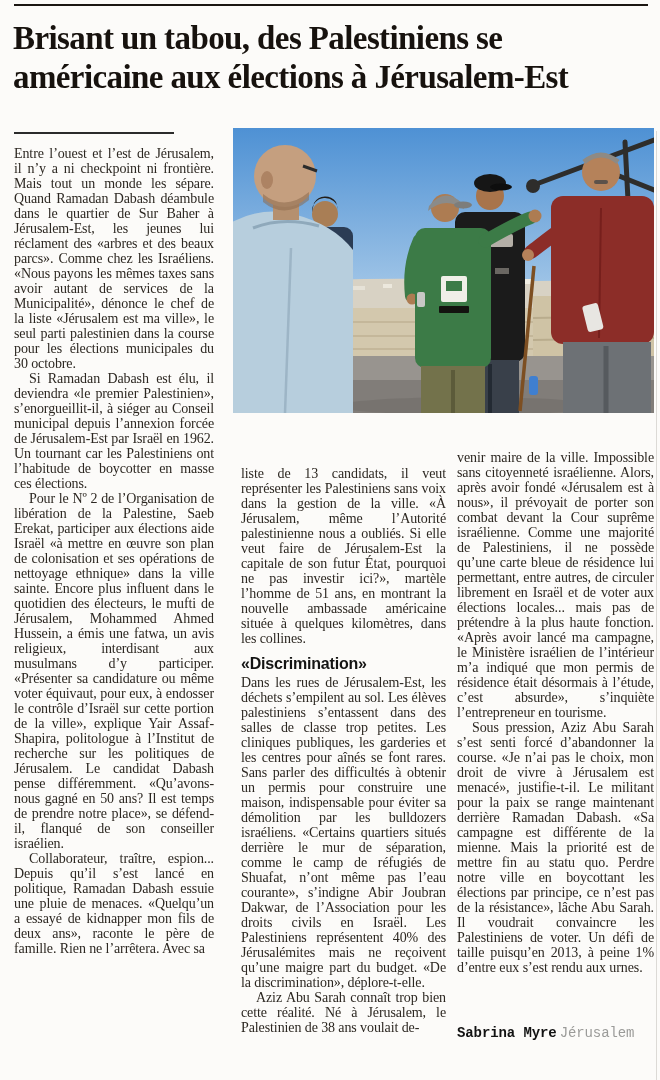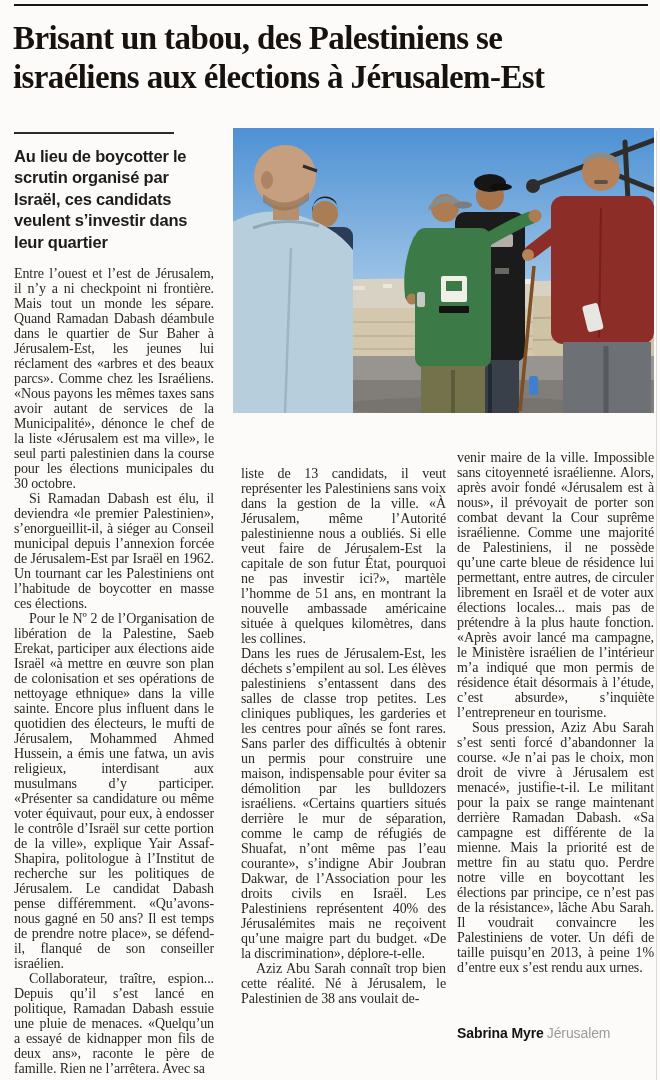--- a/index.html
+++ b/index.html
@@ -34,39 +34,38 @@
   .caption {
     position:absolute; left:233px; top:418px; width:425px; margin:0;
     font-size:14.5px; line-height:1.28; font-weight:700; color:#151413;
     letter-spacing:-0.1px;
   }
   .credit {
     font-weight:400; font-size:9px; color:#8f8d8a; letter-spacing:0.6px;
     margin-left:3px; text-transform:uppercase;
   }
   .subhead { margin:9px 0 2px; font-size:16px; font-weight:700; color:#141413; letter-spacing:-0.2px; }
-  .byline { margin:5px 0 0; font-size:14px; font-weight:700; color:#121212; letter-spacing:-0.1px; }
+  .byline { margin:5px 0 0; font-size:14px; font-weight:700; color:#121212; letter-spacing:-0.1px;font-family:Liberation Mono, monospace; }
   .byline .loc { font-weight:400; color:#9b9b99; margin-left:3px; }
   .right-rule { position:absolute; left:656px; top:131px; bottom:0; width:1px; background:#dcdad6; }
 </style>
 </head>
 <body>
 
 <div class="page">
 
   <div class="top-rule"></div>
 
   <h1 class="title">
     <span>Brisant un tabou, des Palestiniens se</span><br>
-    <span>israéliens aux élections à Jérusalem-Est</span>
+    <span>américaine aux élections à Jérusalem-Est</span>
   </h1>
 
   <div class="col col1">
     <div class="lead-rule"></div>
-    <p class="lead">Au lieu de boycotter le scrutin organisé par Israël, ces candidats veulent s’investir dans leur quartier</p>
     <p class="body">Entre l’ouest et l’est de Jérusalem, il n’y a ni checkpoint ni frontière. Mais tout un monde les sépare. Quand Ramadan Dabash déambule dans le quartier de Sur Baher à Jérusalem-Est, les jeunes lui réclament des «arbres et des beaux parcs». Comme chez les Israéliens. «Nous payons les mêmes taxes sans avoir autant de services de la Municipalité», dénonce le chef de la liste «Jérusalem est ma ville», le seul parti palestinien dans la course pour les élections municipales du 30 octobre.</p>
     <p class="body indent">Si Ramadan Dabash est élu, il deviendra «le premier Palestinien», s’enorgueillit-il, à siéger au Conseil municipal depuis l’annexion forcée de Jérusalem-Est par Israël en 1962. Un tournant car les Palestiniens ont l’habitude de boycotter en masse ces élections.</p>
     <p class="body indent">Pour le Nº 2 de l’Organisation de libération de la Palestine, Saeb Erekat, participer aux élections aide Israël «à mettre en œuvre son plan de colonisation et ses opérations de nettoyage ethnique» dans la ville sainte. Encore plus influent dans le quotidien des électeurs, le mufti de Jérusalem, Mohammed Ahmed Hussein, a émis une fatwa, un avis religieux, interdisant aux musulmans d’y participer. «Présenter sa candidature ou même voter équivaut, pour eux, à endosser le contrôle d’Israël sur cette portion de la ville», explique Yair Assaf-Shapira, politologue à l’Institut de recherche sur les politiques de Jérusalem. Le candidat Dabash pense différemment. «Qu’avons-nous gagné en 50 ans? Il est temps de prendre notre place», se défend-il, flanqué de son conseiller israélien.</p>
     <p class="body indent">Collaborateur, traître, espion... Depuis qu’il s’est lancé en politique, Ramadan Dabash essuie une pluie de menaces. «Quelqu’un a essayé de kidnapper mon fils de deux ans», raconte le père de famille. Rien ne l’arrêtera. Avec sa</p>
   </div>
 
   <div class="photo">
     <svg width="421" height="285" viewBox="0 0 421 285" xmlns="http://www.w3.org/2000/svg">
       <defs>
         <linearGradient id="sky" x1="0" y1="0" x2="0" y2="1">
@@ -167,20 +166,21 @@
         <ellipse cx="34" cy="52" rx="6" ry="9" fill="#ad8363"></ellipse>
         <line x1="70" y1="38" x2="84" y2="43" stroke="#2b2b2b" stroke-width="3"></line>
         <path d="M30,66 Q52,84 76,64 L76,72 Q52,92 30,74 Z" fill="#8d6a4d" opacity="0.55"></path>
       </g>
     </svg>
   </div>
 
 
   <div class="col col2">
     <p class="body">liste de 13 candidats, il veut représenter les Palestiniens sans voix dans la gestion de la ville. «À Jérusalem, même l’Autorité palestinienne nous a oubliés. Si elle veut faire de Jérusalem-Est la capitale de son futur État, pourquoi ne pas investir ici?», martèle l’homme de 51 ans, en montrant la nouvelle ambassade américaine située à quelques kilomètres, dans les collines.</p>
+    <p class="subhead">«Discrimination»</p>
     <p class="body">Dans les rues de Jérusalem-Est, les déchets s’empilent au sol. Les élèves palestiniens s’entassent dans des salles de classe trop petites. Les cliniques publiques, les garderies et les centres pour aînés se font rares. Sans parler des difficultés à obtenir un permis pour construire une maison, indispensable pour éviter sa démolition par les bulldozers israéliens. «Certains quartiers situés derrière le mur de séparation, comme le camp de réfugiés de Shuafat, n’ont même pas l’eau courante», s’indigne Abir Joubran Dakwar, de l’Association pour les droits civils en Israël. Les Palestiniens représentent 40% des Jérusalémites mais ne reçoivent qu’une maigre part du budget. «De la discrimination», déplore-t-elle.</p>
     <p class="body indent">Aziz Abu Sarah connaît trop bien cette réalité. Né à Jérusalem, le Palestinien de 38 ans voulait de-</p>
   </div>
 
   <div class="col col3">
     <div class="flow">
       <p class="body">venir maire de la ville. Impossible sans citoyenneté israélienne. Alors, après avoir fondé «Jérusalem est à nous», il prévoyait de porter son combat devant la Cour suprême israélienne. Comme une majorité de Palestiniens, il ne possède qu’une carte bleue de résidence lui permettant, entre autres, de circuler librement en Israël et de voter aux élections locales... mais pas de prétendre à la plus haute fonction. «Après avoir lancé ma campagne, le Ministère israélien de l’intérieur m’a indiqué que mon permis de résidence était désormais à l’étude, c’est absurde», s’inquiète l’entrepreneur en tourisme.</p>
       <p class="body indent">Sous pression, Aziz Abu Sarah s’est senti forcé d’abandonner la course. «Je n’ai pas le choix, mon droit de vivre à Jérusalem est menacé», justifie-t-il. Le militant pour la paix se range maintenant derrière Ramadan Dabash. «Sa campagne est différente de la mienne. Mais la priorité est de mettre fin au statu quo. Perdre notre ville en boycottant les élections par principe, ce n’est pas de la résistance», lâche Abu Sarah. Il voudrait convaincre les Palestiniens de voter. Un défi de taille puisqu’en 2013, à peine 1% d’entre eux s’est rendu aux urnes.</p>
     </div>
     <p class="byline">

